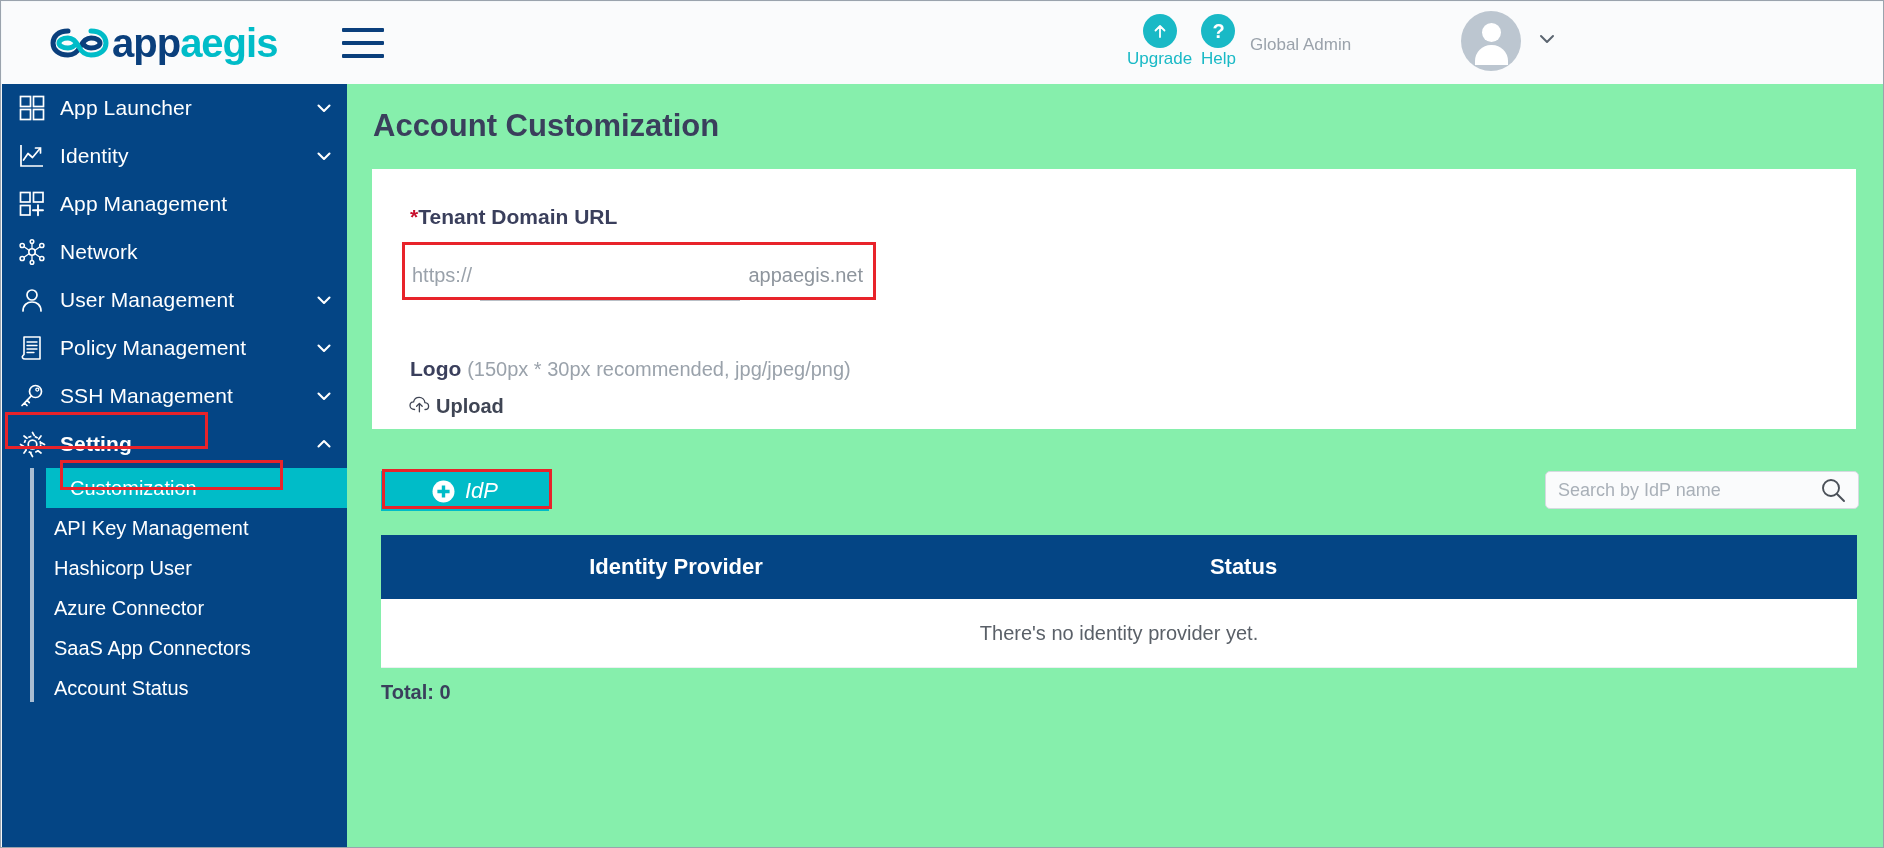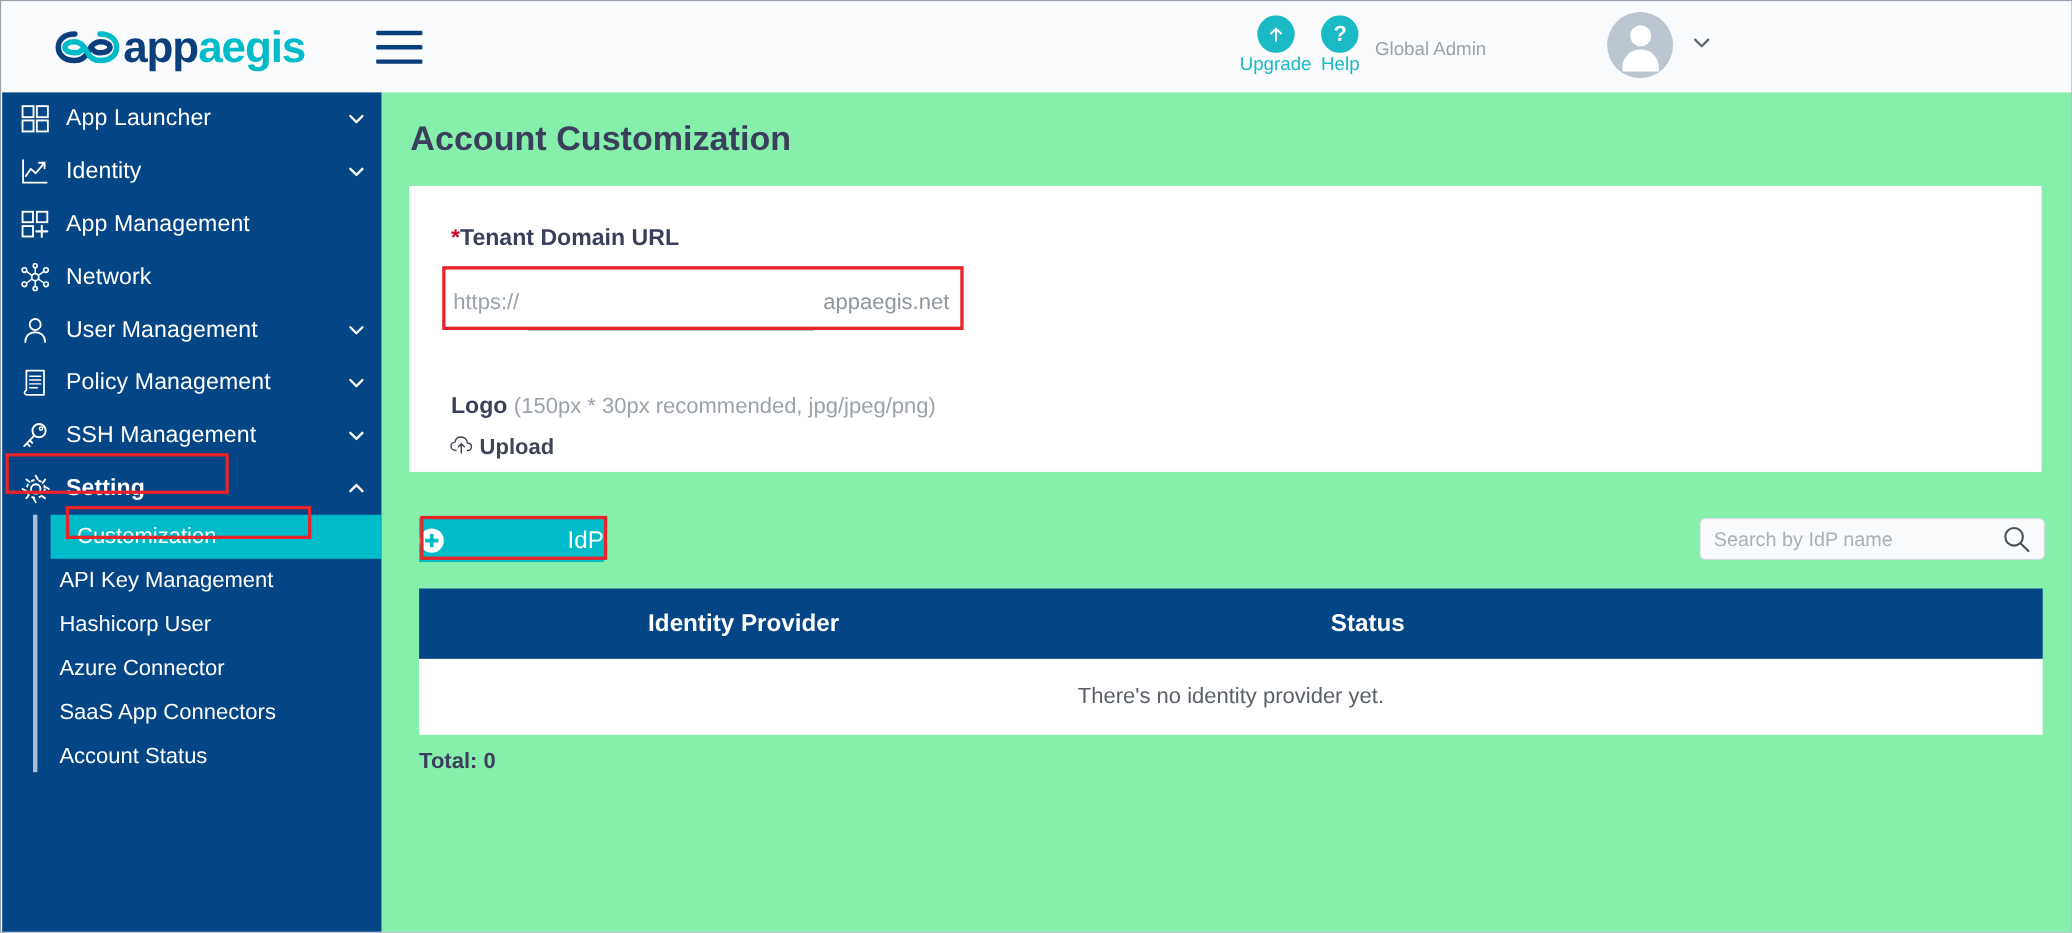--- a/index.html
+++ b/index.html
@@ -179,23 +179,24 @@
   .upload-btn {
     position: absolute; left: 37px; top: 226px;
     display: flex; align-items: center; cursor: pointer; font-weight: bold;
   }
   .upload-btn .txt { font-size: 20px; color: #3f4554; margin-left: 6px; }
 
   .idp-btn {
     position: absolute; left: 34px; top: 387px;
     width: 168px; height: 40px;
     background: #00bcc8; color: #fff;
-    display: flex; align-items: center; justify-content: space-between;
+    display: flex; align-items: center; justify-content: center;
     cursor: pointer; border: none;
     font-family: "Liberation Sans", sans-serif;
+    font-style: italic;
   }
   .idp-btn .plus-ico { margin-right: 10px; display:flex; }
   .idp-btn .lbl { font-size: 22px; color: #fff; }
 
   .search-box {
     position: absolute; right: 25px; top: 387px;
     width: 314px; height: 38px;
     background: #fafbfc; border: 1px solid #d5dae0; border-radius: 5px;
     display: flex; align-items: center;
   }

